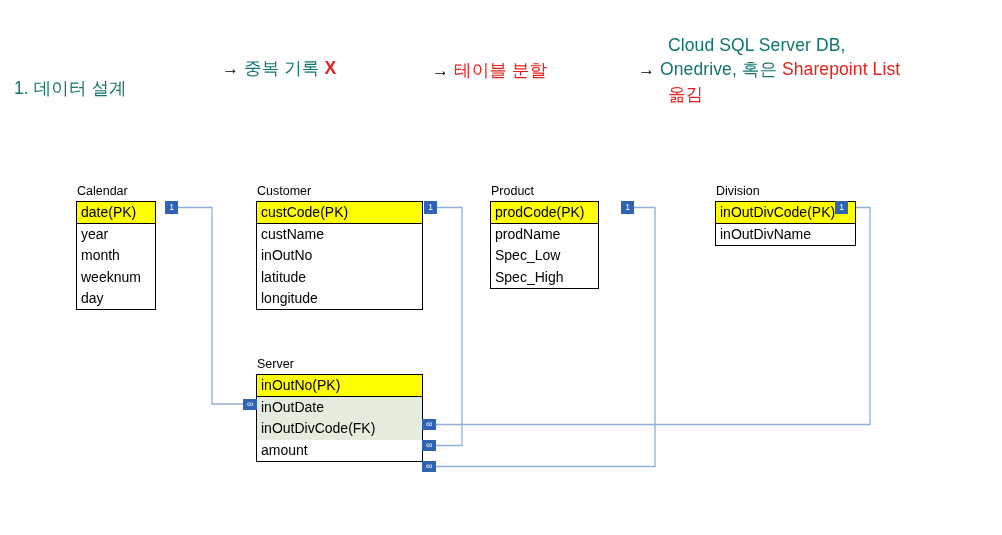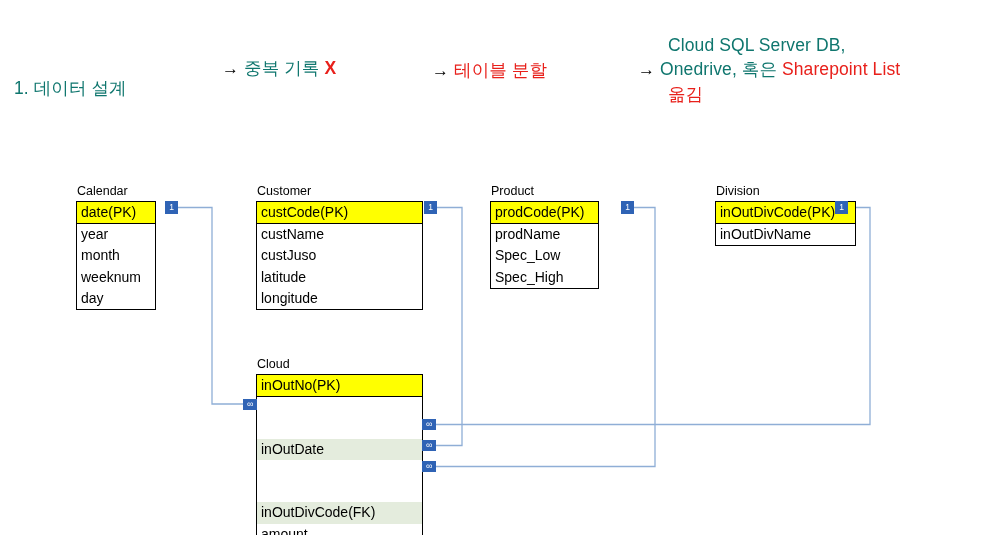--- a/index.html
+++ b/index.html
@@ -87,21 +87,21 @@
     box-sizing: border-box;
     color: #000000;
     overflow: hidden;
   }
   .field.pk {
     background: #ffff00;
     border-bottom: 1.3px solid #000000;
     height: 22px;
     line-height: 20.5px;
   }
-  .field.green { background: #e4ecdd; margin-top: 42px; }
+  .field.green { background: #e4ecdd; }
   .field.plain { background: #ffffff; }
 
   
   .badge {
     position: absolute;
     background: #2f63b5;
     border: 1px solid #2f63b5;
     color: #ffffff;
     font-size: 8.5px;
     line-height: 11px;
@@ -174,21 +174,21 @@
       <div class="field plain">day</div>
     </div>
   </div>
   <div class="badge badge-one" style="left:165px; top:201px;">1</div>
 
   <div class="entity" style="left:256px; top:201px; width:167px;">
     <div class="entity-title">Customer</div>
     <div class="entity-box">
       <div class="field pk">custCode(PK)</div>
       <div class="field plain">custName</div>
-      <div class="field plain">custJuso</div>
+      <div class="field plain">inOutNo</div>
       <div class="field plain">latitude</div>
       <div class="field plain">longitude</div>
     </div>
   </div>
   <div class="badge badge-one" style="left:424px; top:201px;">1</div>
 
   <div class="entity" style="left:490px; top:201px; width:109px;">
     <div class="entity-title">Product</div>
     <div class="entity-box">
       <div class="field pk">prodCode(PK)</div>
@@ -202,21 +202,21 @@
   <div class="entity" style="left:687px; top:201px; width:141px;margin-left:28px;">
     <div class="entity-title">Division</div>
     <div class="entity-box">
       <div class="field pk">inOutDivCode(PK)</div>
       <div class="field plain">inOutDivName</div>
     </div>
   </div>
   <div class="badge badge-one" style="left:835px; top:201px;">1</div>
 
   <div class="entity" style="left:256px; top:374px; width:167px;">
-    <div class="entity-title">Cloud</div>
+    <div class="entity-title">Server</div>
     <div class="entity-box">
       <div class="field pk">inOutNo(PK)</div>
       <div class="field green">inOutDate</div>
       <div class="field green">inOutDivCode(FK)</div>
       <div class="field plain">amount</div>
     </div>
   </div>
 
   <div class="badge badge-many" style="left:243px; top:399px;">∞</div>
   <div class="badge badge-many" style="left:422px; top:419px;">∞</div>

